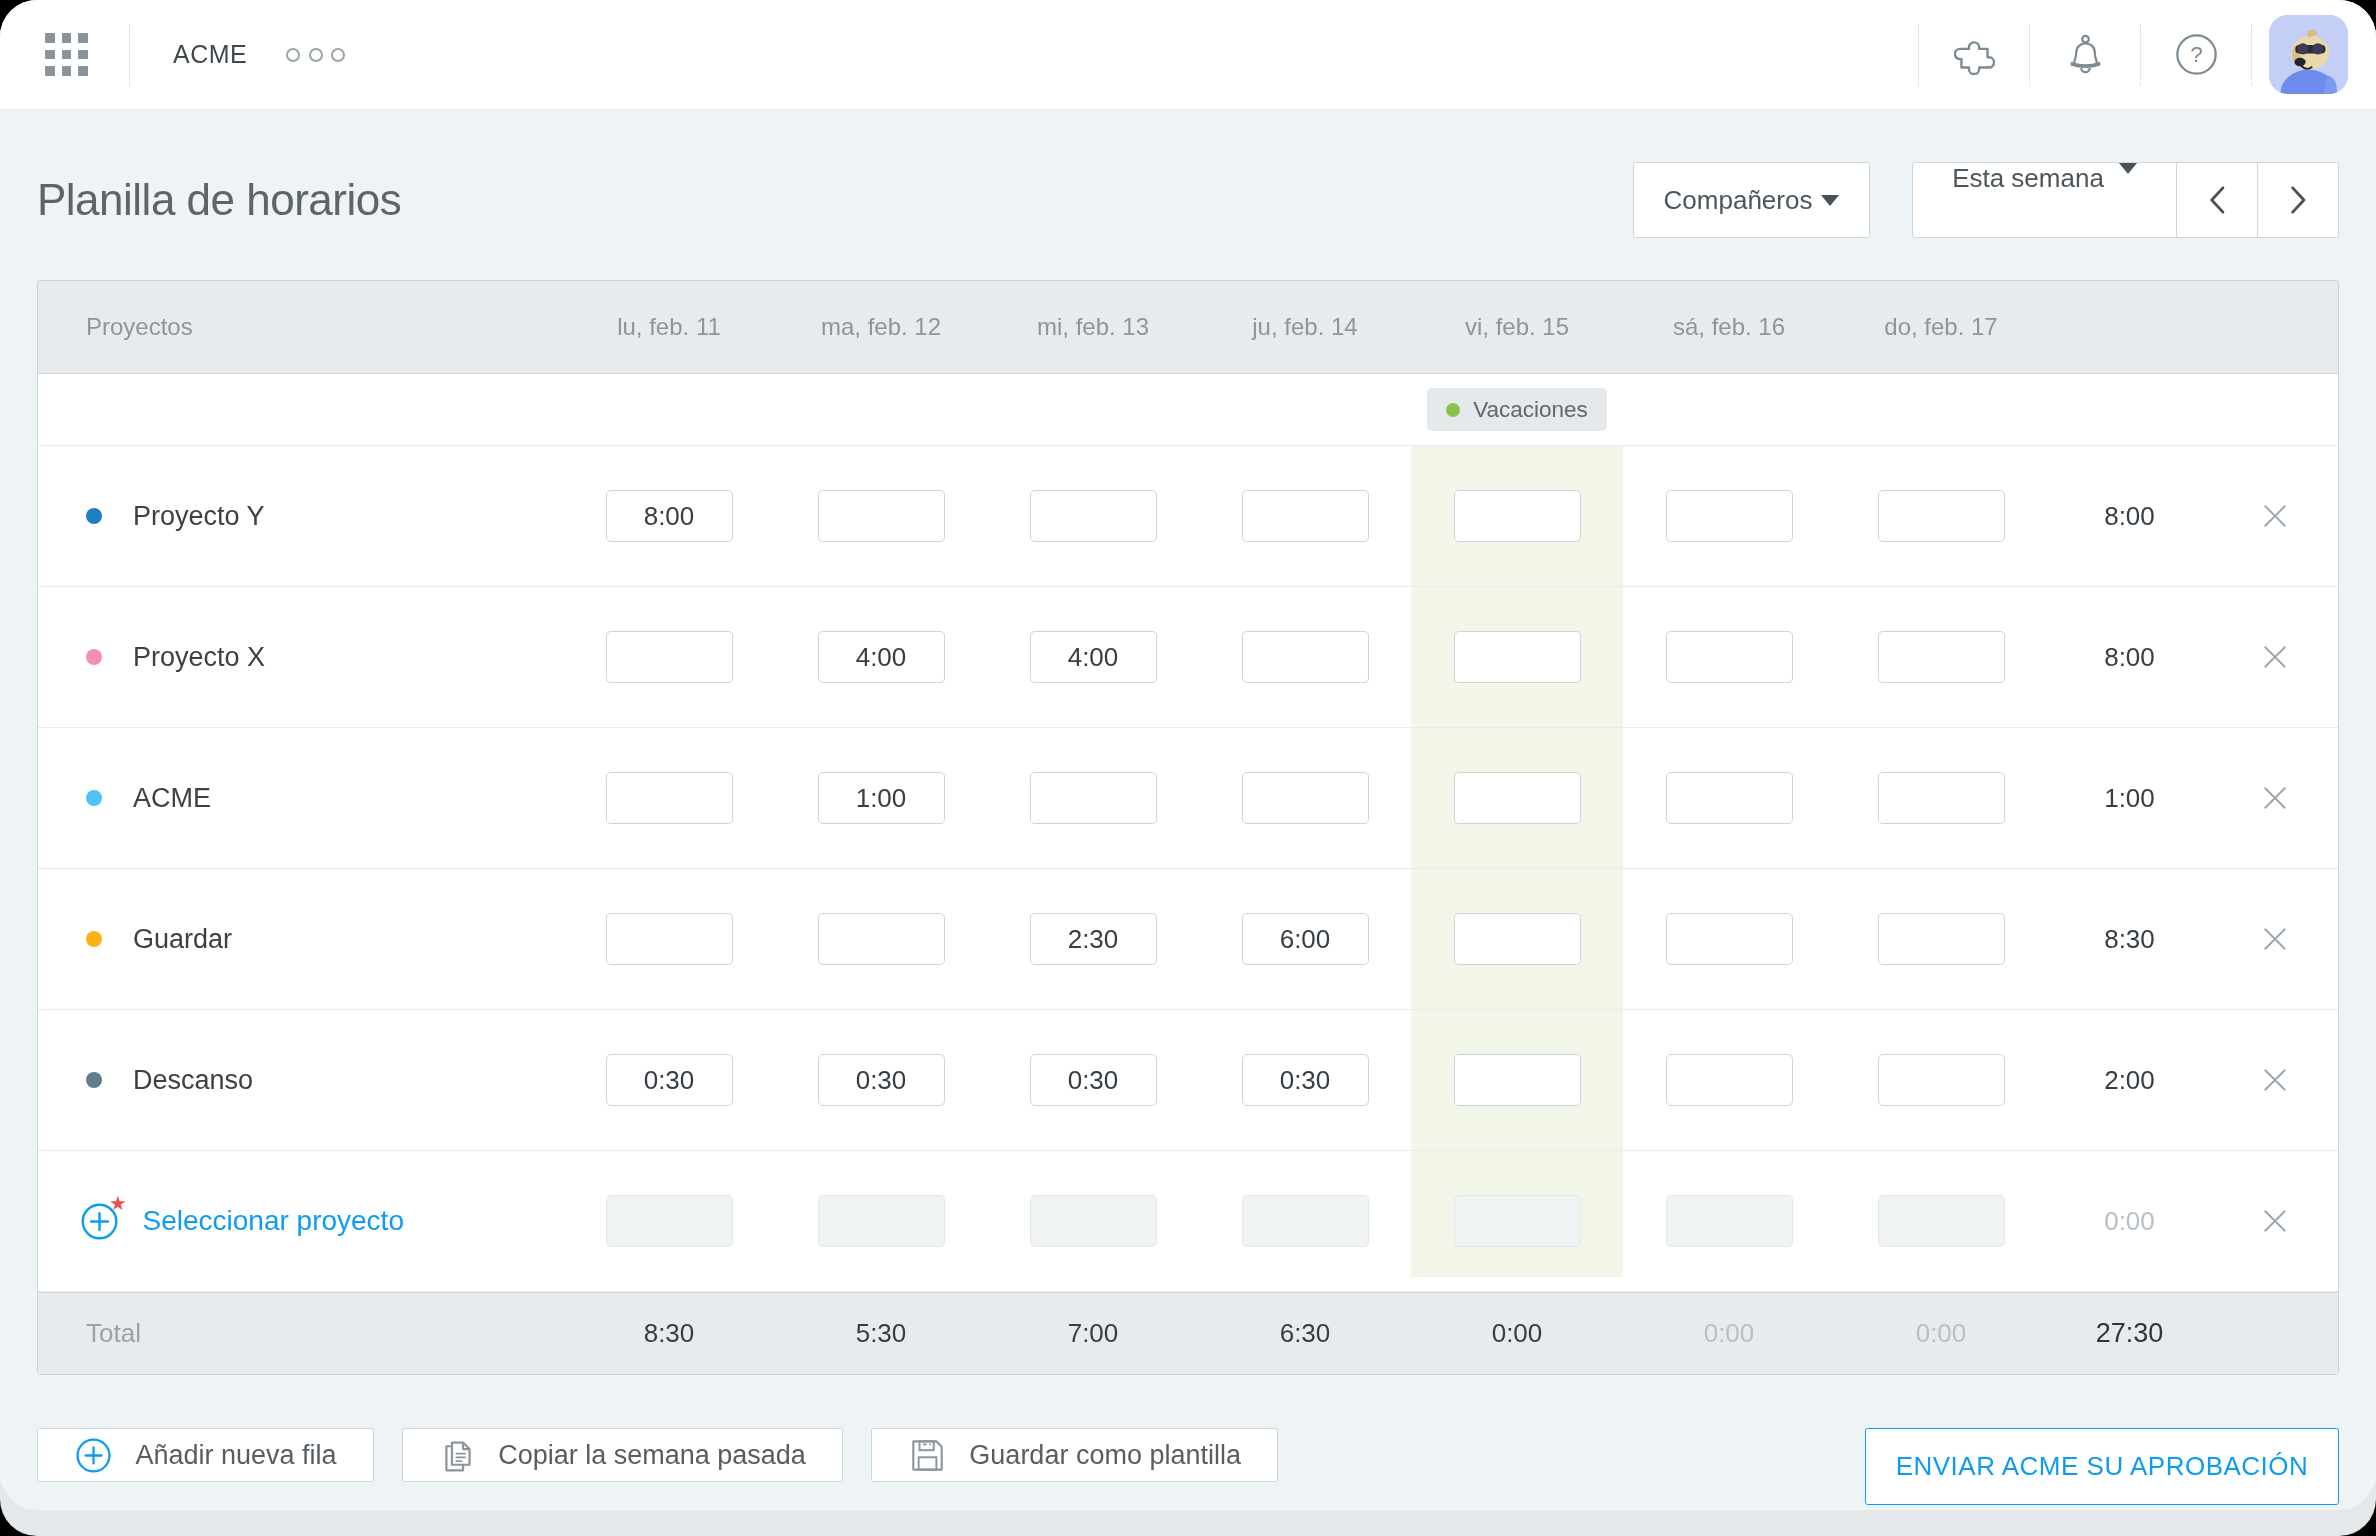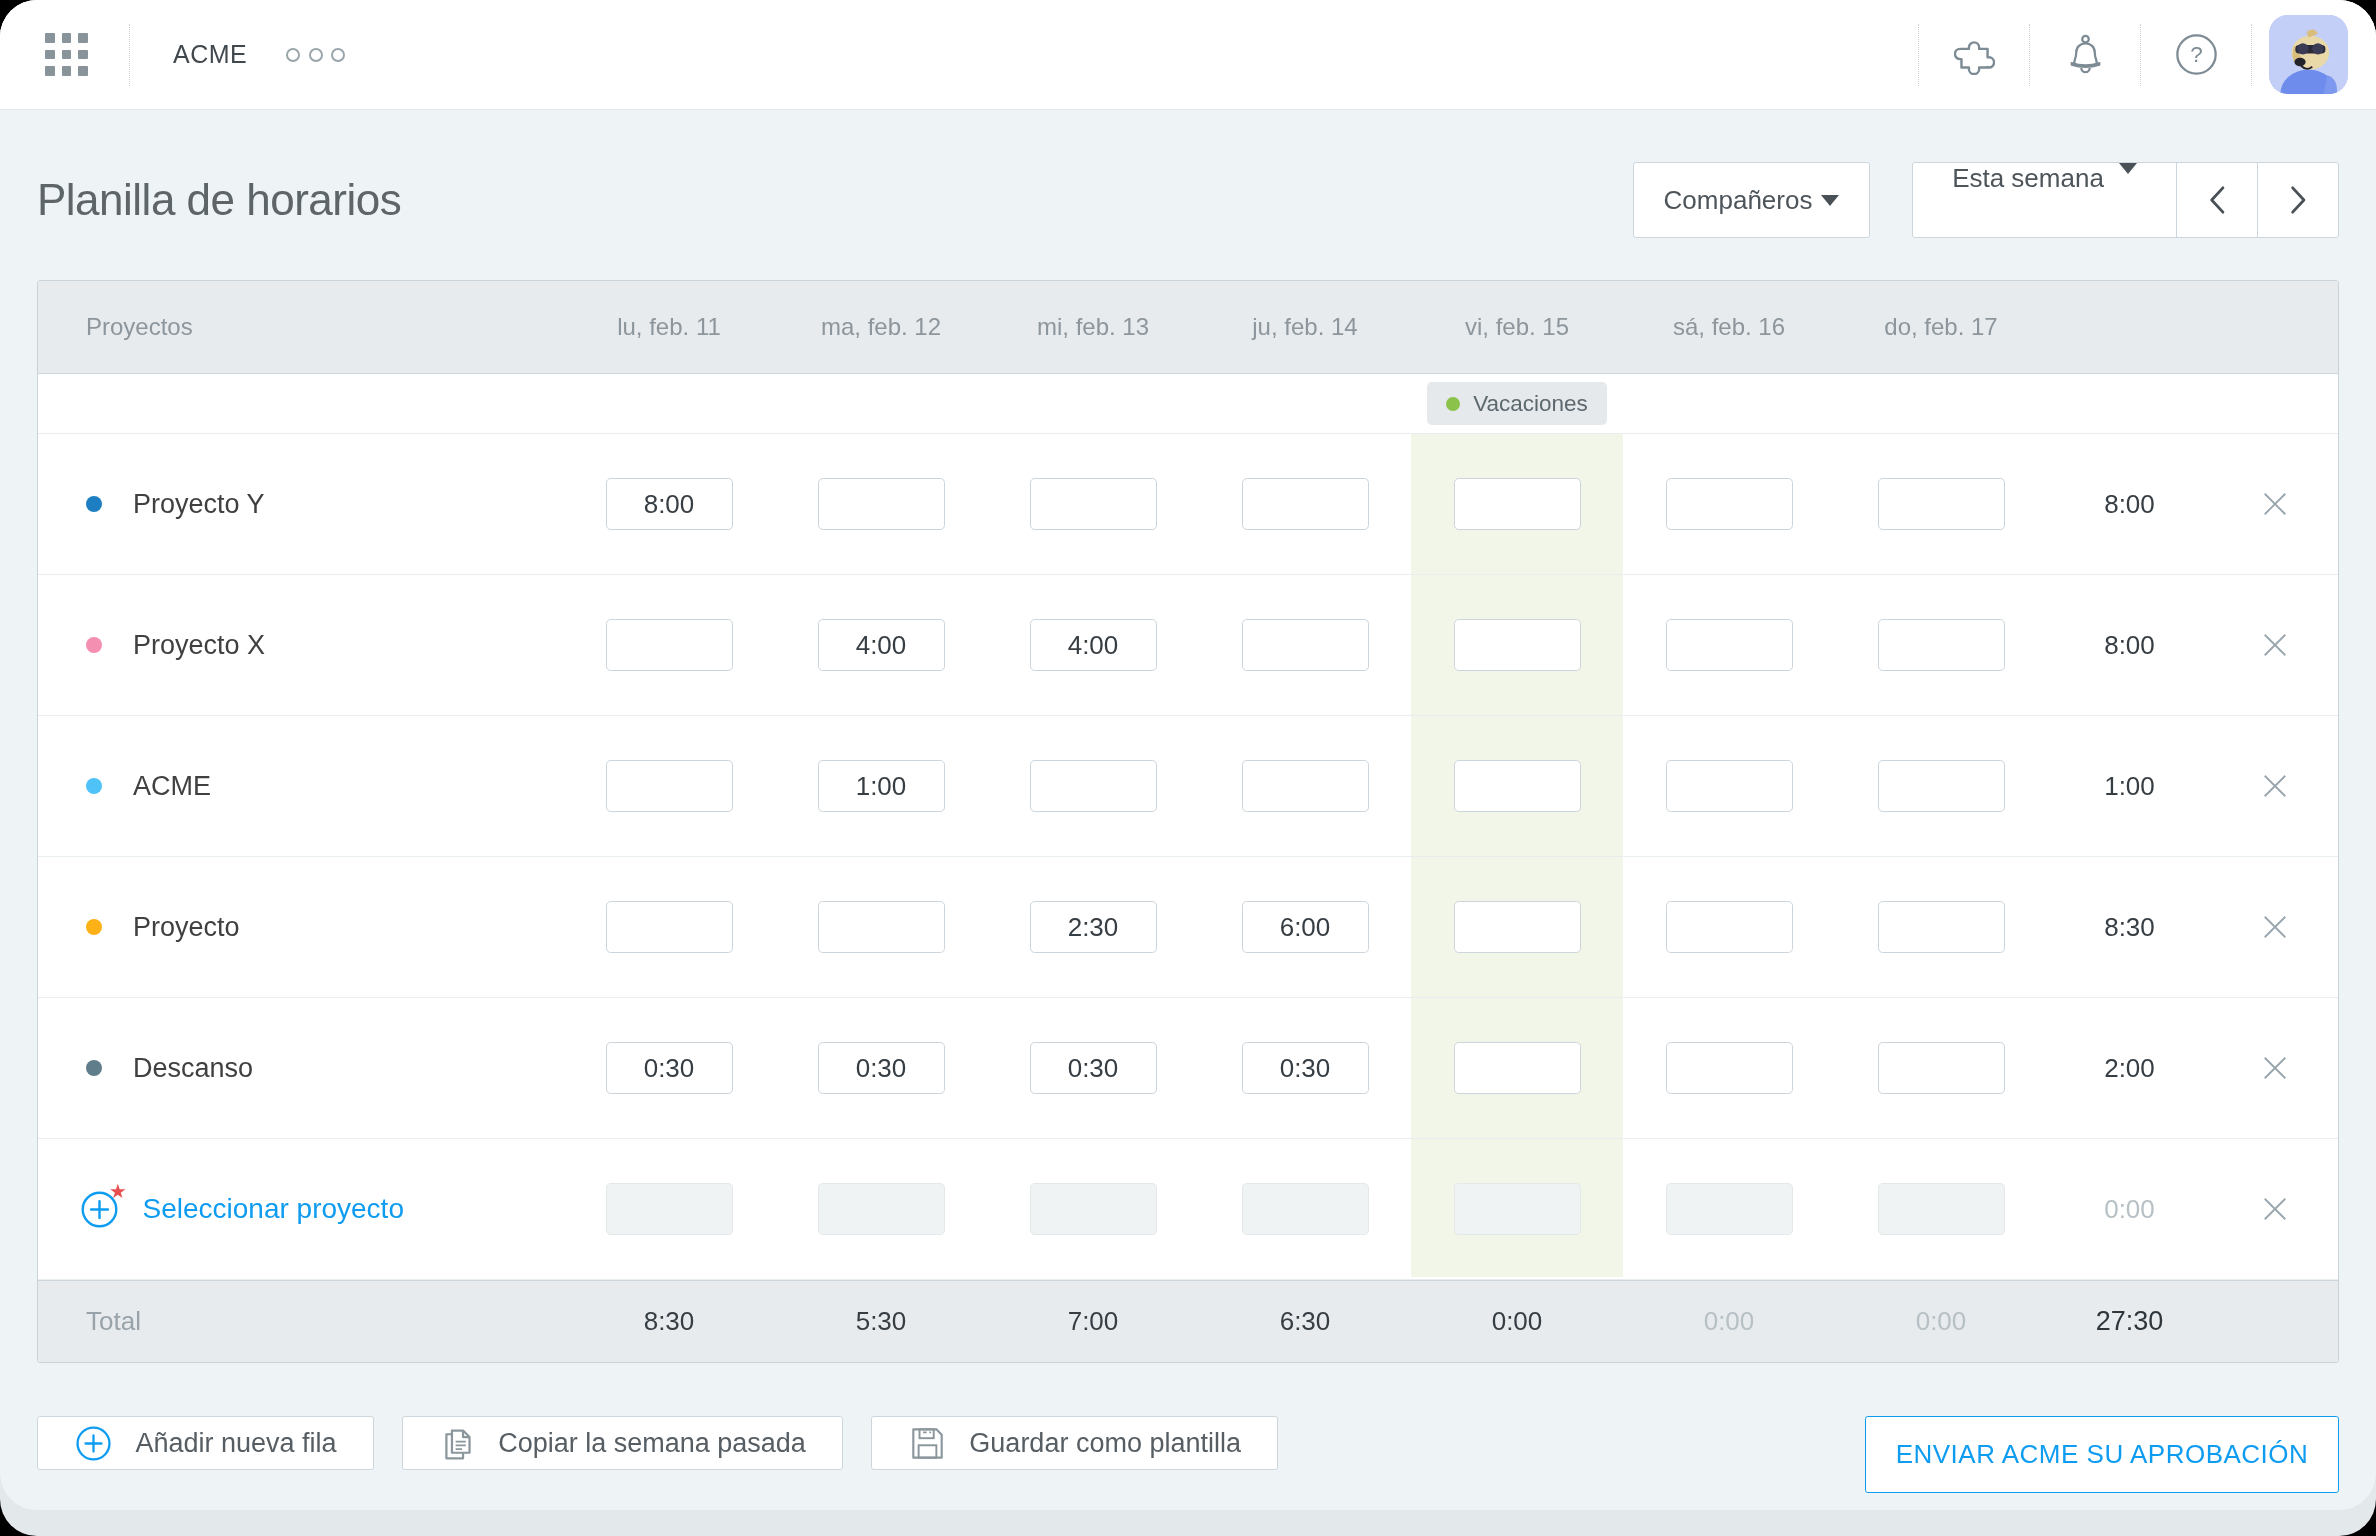--- a/index.html
+++ b/index.html
@@ -61,21 +61,21 @@
   .week-group { display: flex; height: 76px; background: #fff; border: 0.9px solid #ccd6dc; border-radius: 2.8px; }
   .week-label { width: 263px; display: flex; align-items: flex-start; justify-content: center; gap: 15px; font-size: 26px; color: #4d555b; cursor: pointer; }
   .week-nav { width: 81px; display:flex; align-items:center; justify-content:center; border-left: 0.9px solid #ccd6dc; cursor: pointer; }
   
   .sheet { margin-top: 42px; position: relative; background: #fff; border: 0.9px solid #c9d3d9; border-radius: 2.8px; }
   .band { position: absolute; left: 1373px; top: 153px; width: 212px; height: 843px; background: #f1f6e8; z-index: 0; }
   .trow { display: grid; grid-template-columns: 525px repeat(7, 212px) 165px 1fr; align-items: center; position: relative; }
   .thead { height: 93px; background: #e7ebee; border-bottom: 0.9px solid #ccd6dc; border-radius: 2.8px 2.8px 0 0; }
   .thead .proj-h { font-size: 24px; color: #8d969c; padding-left: 48px; }
   .thead .day-h { font-size: 24px; color: #8d969c; text-align: center; }
-  .badge-row { height: 60px; background: #fff; border-bottom: 0.9px solid #e8edf0; z-index: 1; }
+  .badge-row { height: 72px; background: #fff; border-bottom: 0.9px solid #e8edf0; z-index: 1; }
   .vac-badge {
     grid-column: 6; justify-self: center; display: inline-flex; align-items: center; gap: 13px;
     background: #e5e9eb; border-radius: 4.7px; padding: 8.4px 19px; font-size: 22.5px; color: #5d686f;
   }
   .vac-dot { width: 14px; height: 14px; border-radius: 50%; }
   .prow { height: 141px; border-bottom: 0.9px solid #e8edf0; background: transparent; }
   .pcell { display: flex; align-items: center; gap: 31px; padding-left: 48px; }
   .pdot { width: 16px; height: 16px; border-radius: 50%; flex: none; }
   .pname { font-size: 27px; color: #404040; }
   .daycell { display: flex; justify-content: center; }
@@ -339,21 +339,21 @@
           <div class="xcell">
             <svg width="28" height="28" viewBox="0 0 30 30">
                 <path d="M4 4 L26 26 M26 4 L4 26" stroke="#9aa6ad" stroke-width="2"></path>
               </svg>
           </div>
         </div>
 
         <div class="trow prow">
           <div class="pcell">
             <span class="pdot" style="background-color: rgb(252, 177, 22);"></span>
-            <span class="pname">Proyecto</span>
+            <span class="pname">Guardar</span>
           </div>
           <div class="daycell">
               <div class="tinput"></div>
             </div>
           <div class="daycell">
               <div class="tinput"></div>
             </div>
           <div class="daycell">
               <div class="tinput">2:30</div>
             </div>

